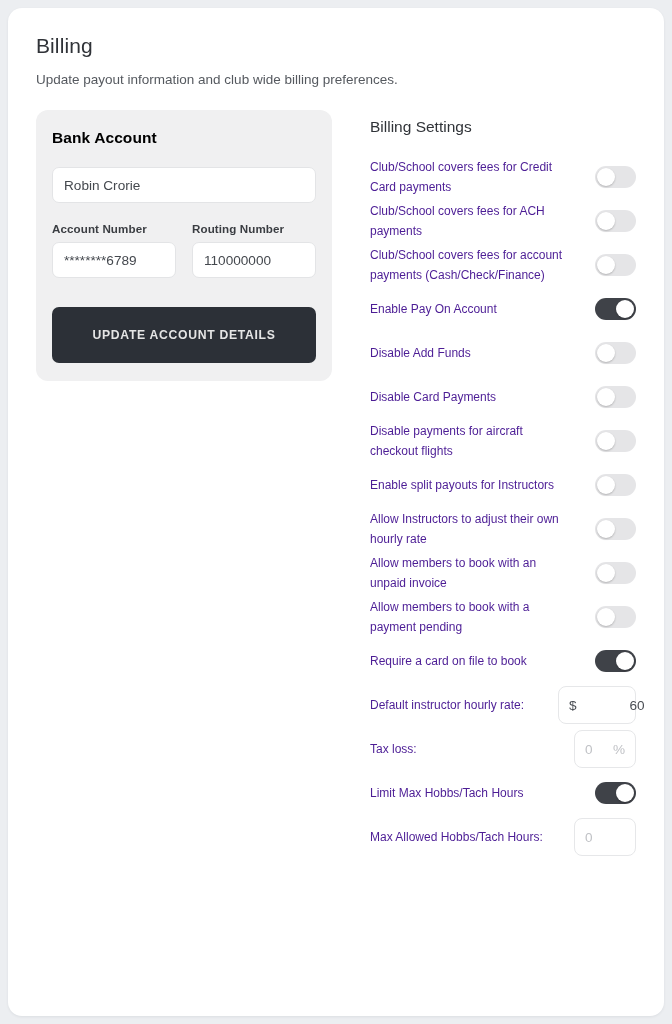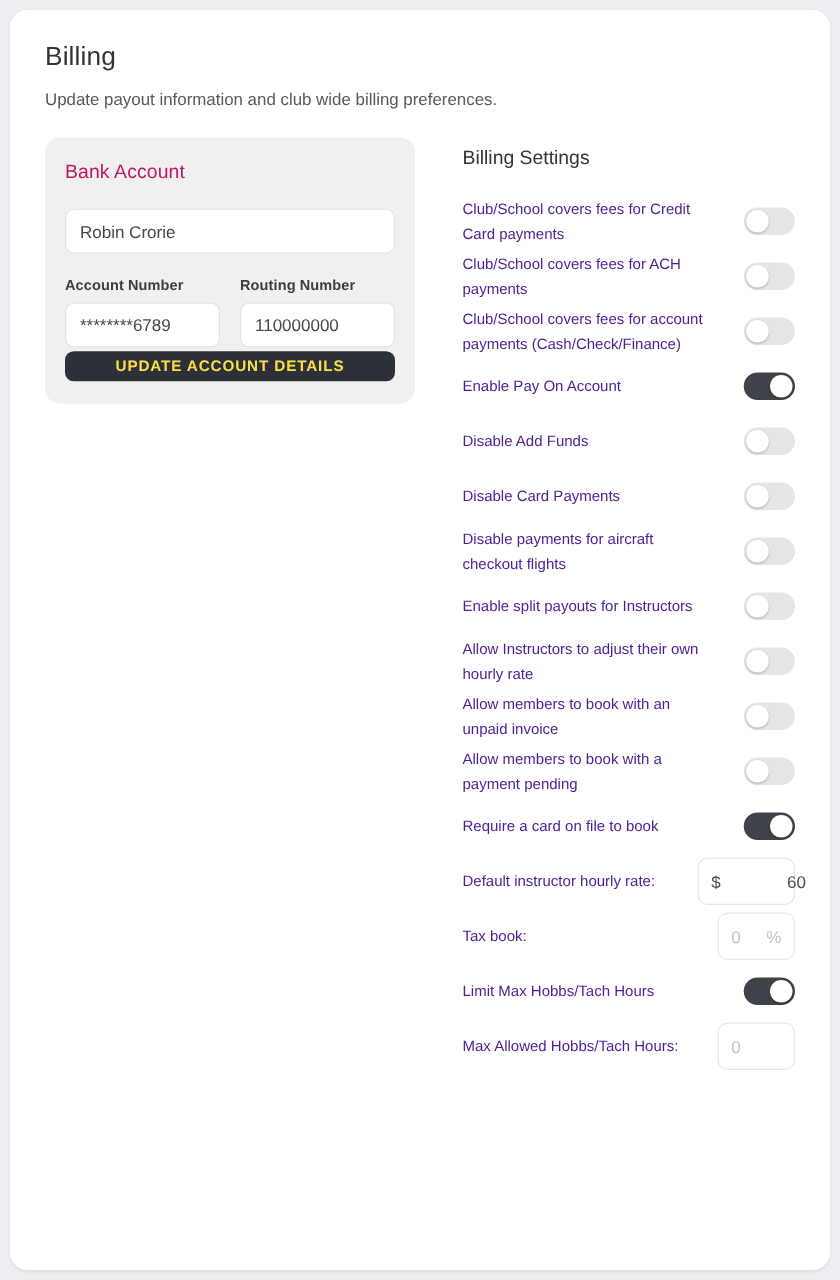--- a/index.html
+++ b/index.html
@@ -61,22 +61,22 @@
   }
 
   .bank-card {
     background: #f0f0f1;
     border-radius: 12px;
     padding: 19px 16px 18px 16px;
   }
 
   .bank-title {
     font-size: 15.5px;
-    font-weight: 400;
-    color: #be185d;
+    font-weight: 700;
+    color: #000000;
     letter-spacing: 0.1px;
   }
 
   .bank-desc {
     margin-top: 7px;
     font-size: 13.3px;
     line-height: 19px;
     color: #3f4349;
   }
 
@@ -106,27 +106,27 @@
   .text-input::placeholder { color: #b7babe; }
 
   .two-fields {
     display: flex;
     gap: 16px;
     margin-top: 19px;
   }
   .two-fields > div { flex: 1 1 0; min-width: 0; }
 
   .update-btn {
-    margin-top: 3px;
+    margin-top: 29px;
     width: 100%;
-    height: 24px;
+    height: 56px;
     background: #2c3037;
     border: none;
     border-radius: 7px;
-    color: #fde047;
+    color: #e5e5e5;
     font-family: "Liberation Sans", sans-serif;
     font-size: 12.2px;
     font-weight: 700;
     letter-spacing: 0.7px;
     cursor: pointer;
   }
 
   
 
   .right-col {
@@ -353,21 +353,21 @@
         <div class="setting-label">Default instructor hourly rate:</div>
         <div class="control-slot">
           <div class="num-input w-narrow">
             <span class="prefix">$</span>
             <span class="val">60</span>
           </div>
         </div>
       </div>
 
       <div class="setting-row">
-        <div class="setting-label">Tax book:</div>
+        <div class="setting-label">Tax loss:</div>
         <div class="control-slot">
           <div class="num-input w-wide">
             <span class="ph">0</span>
             <span class="suffix">%</span>
           </div>
         </div>
       </div>
 
       <div class="setting-row">
         <div class="setting-label">Limit Max Hobbs/Tach Hours</div>

